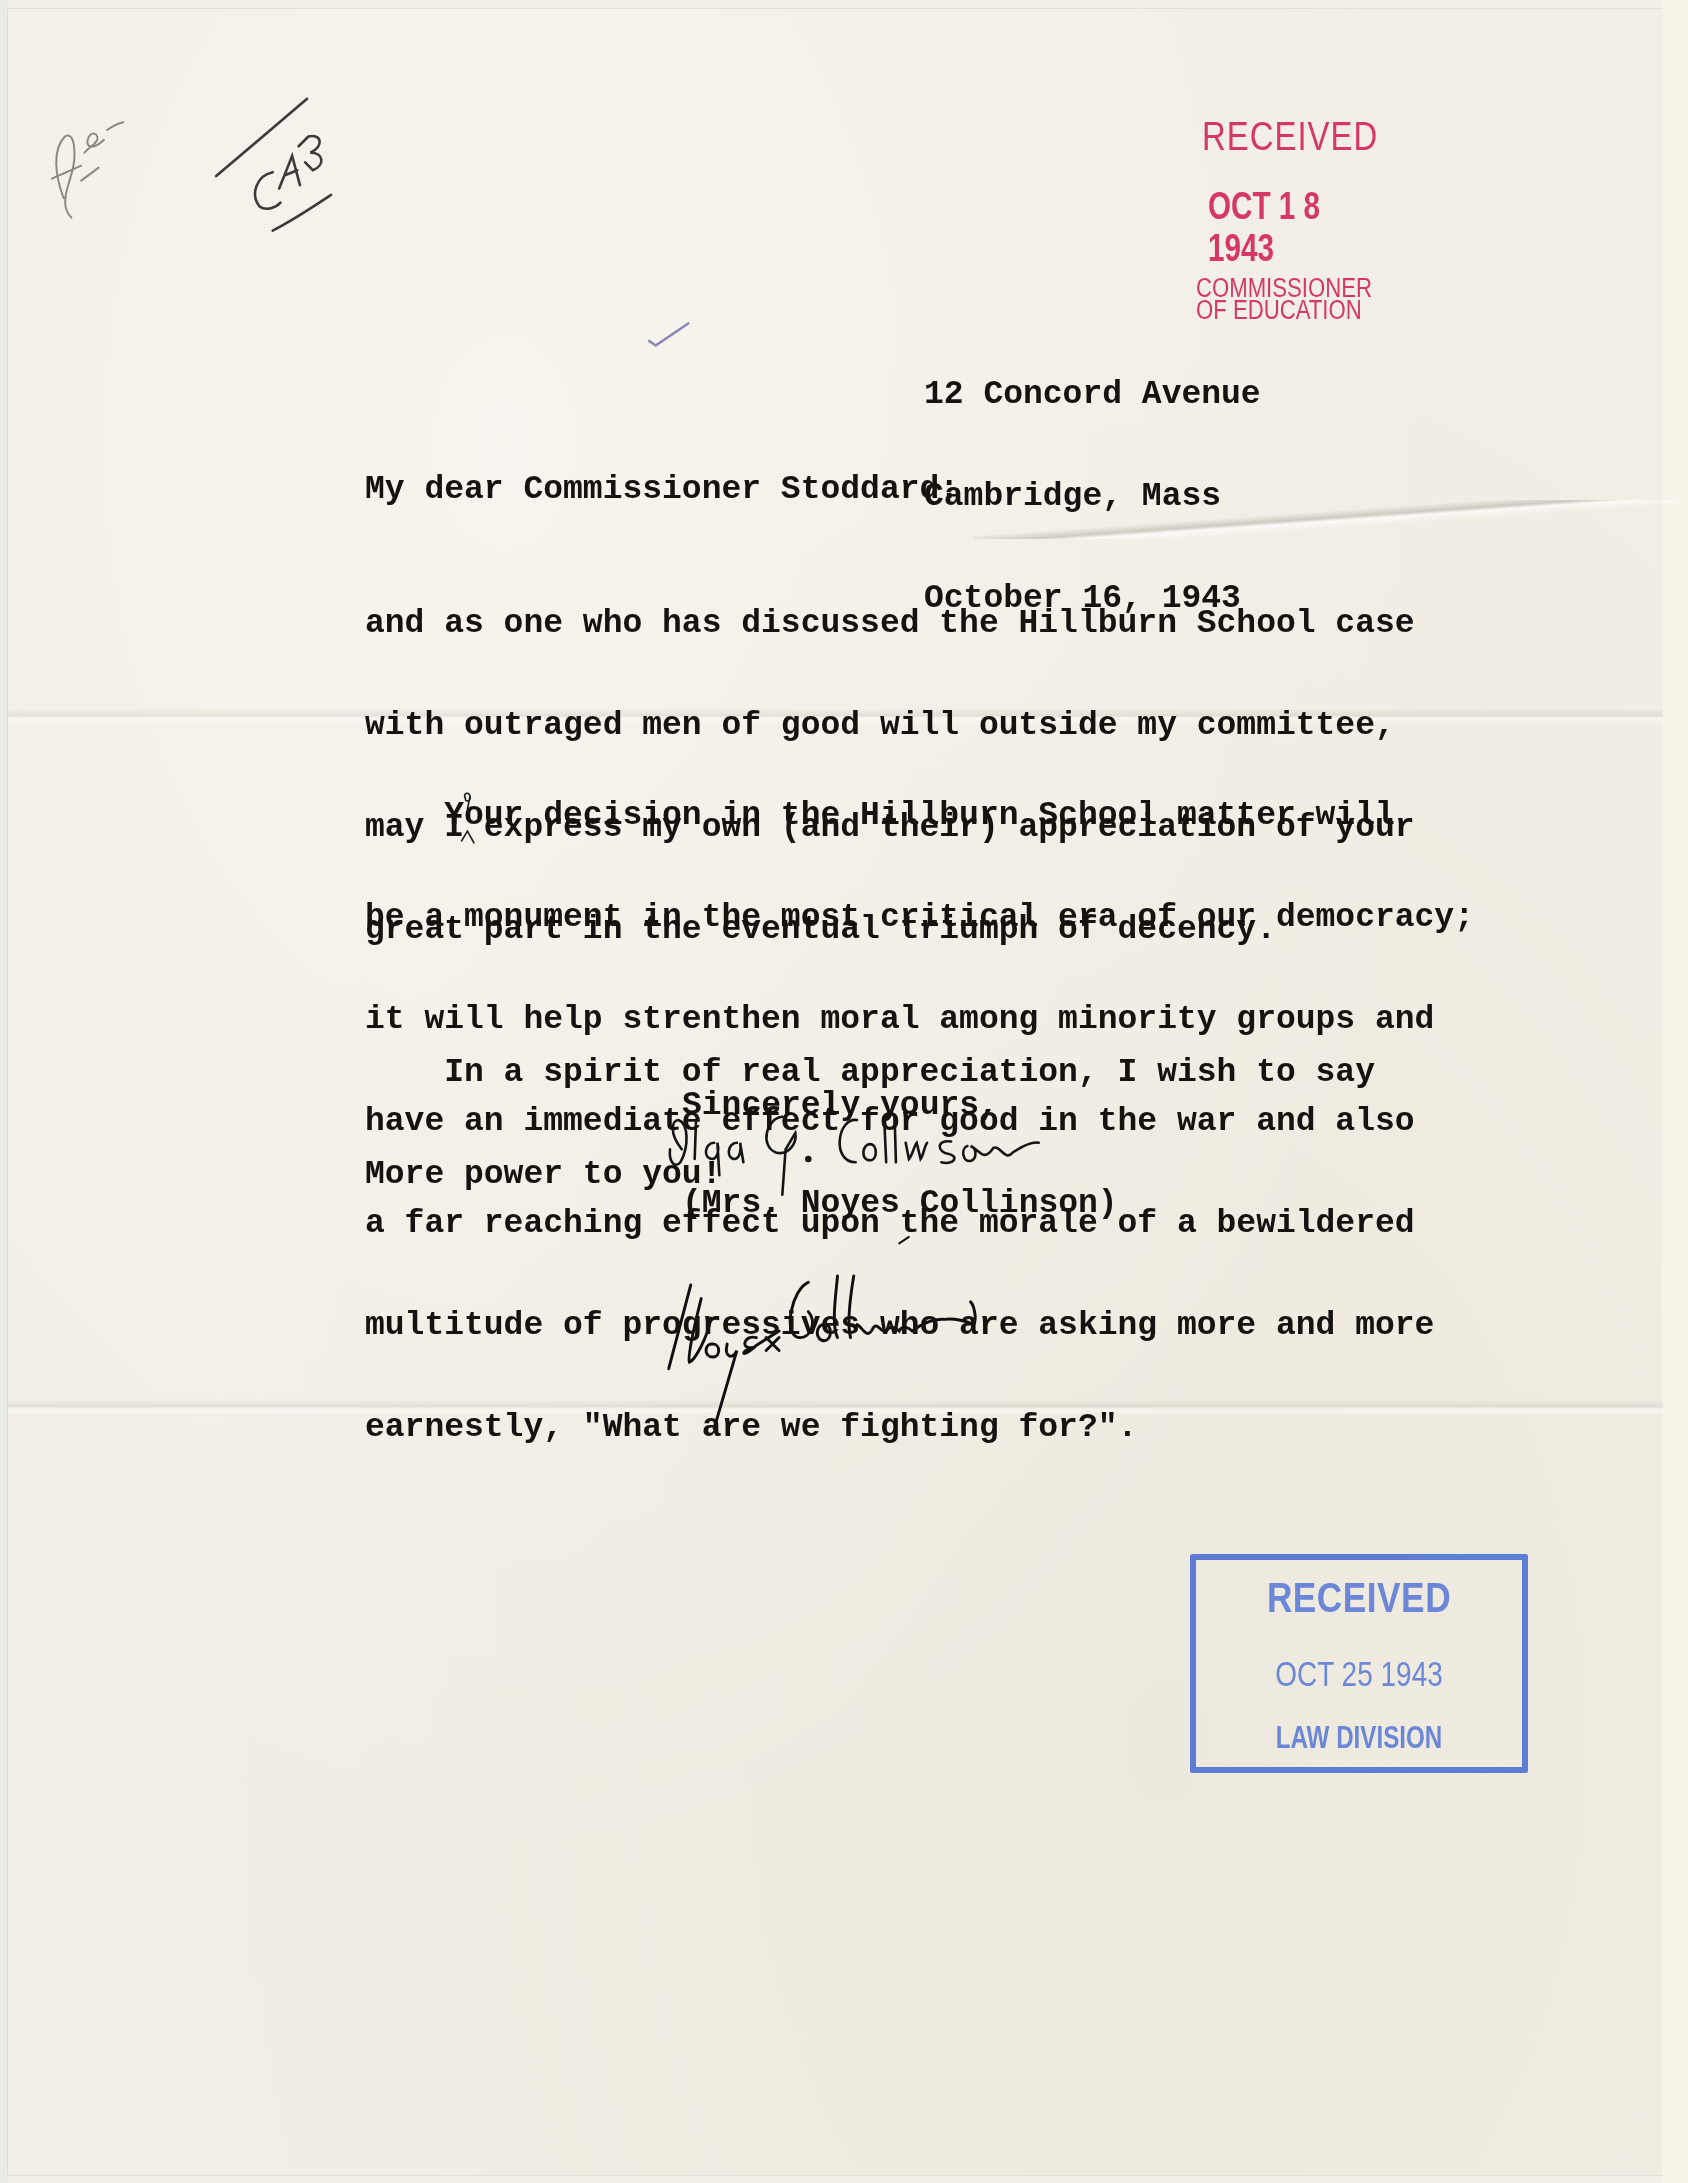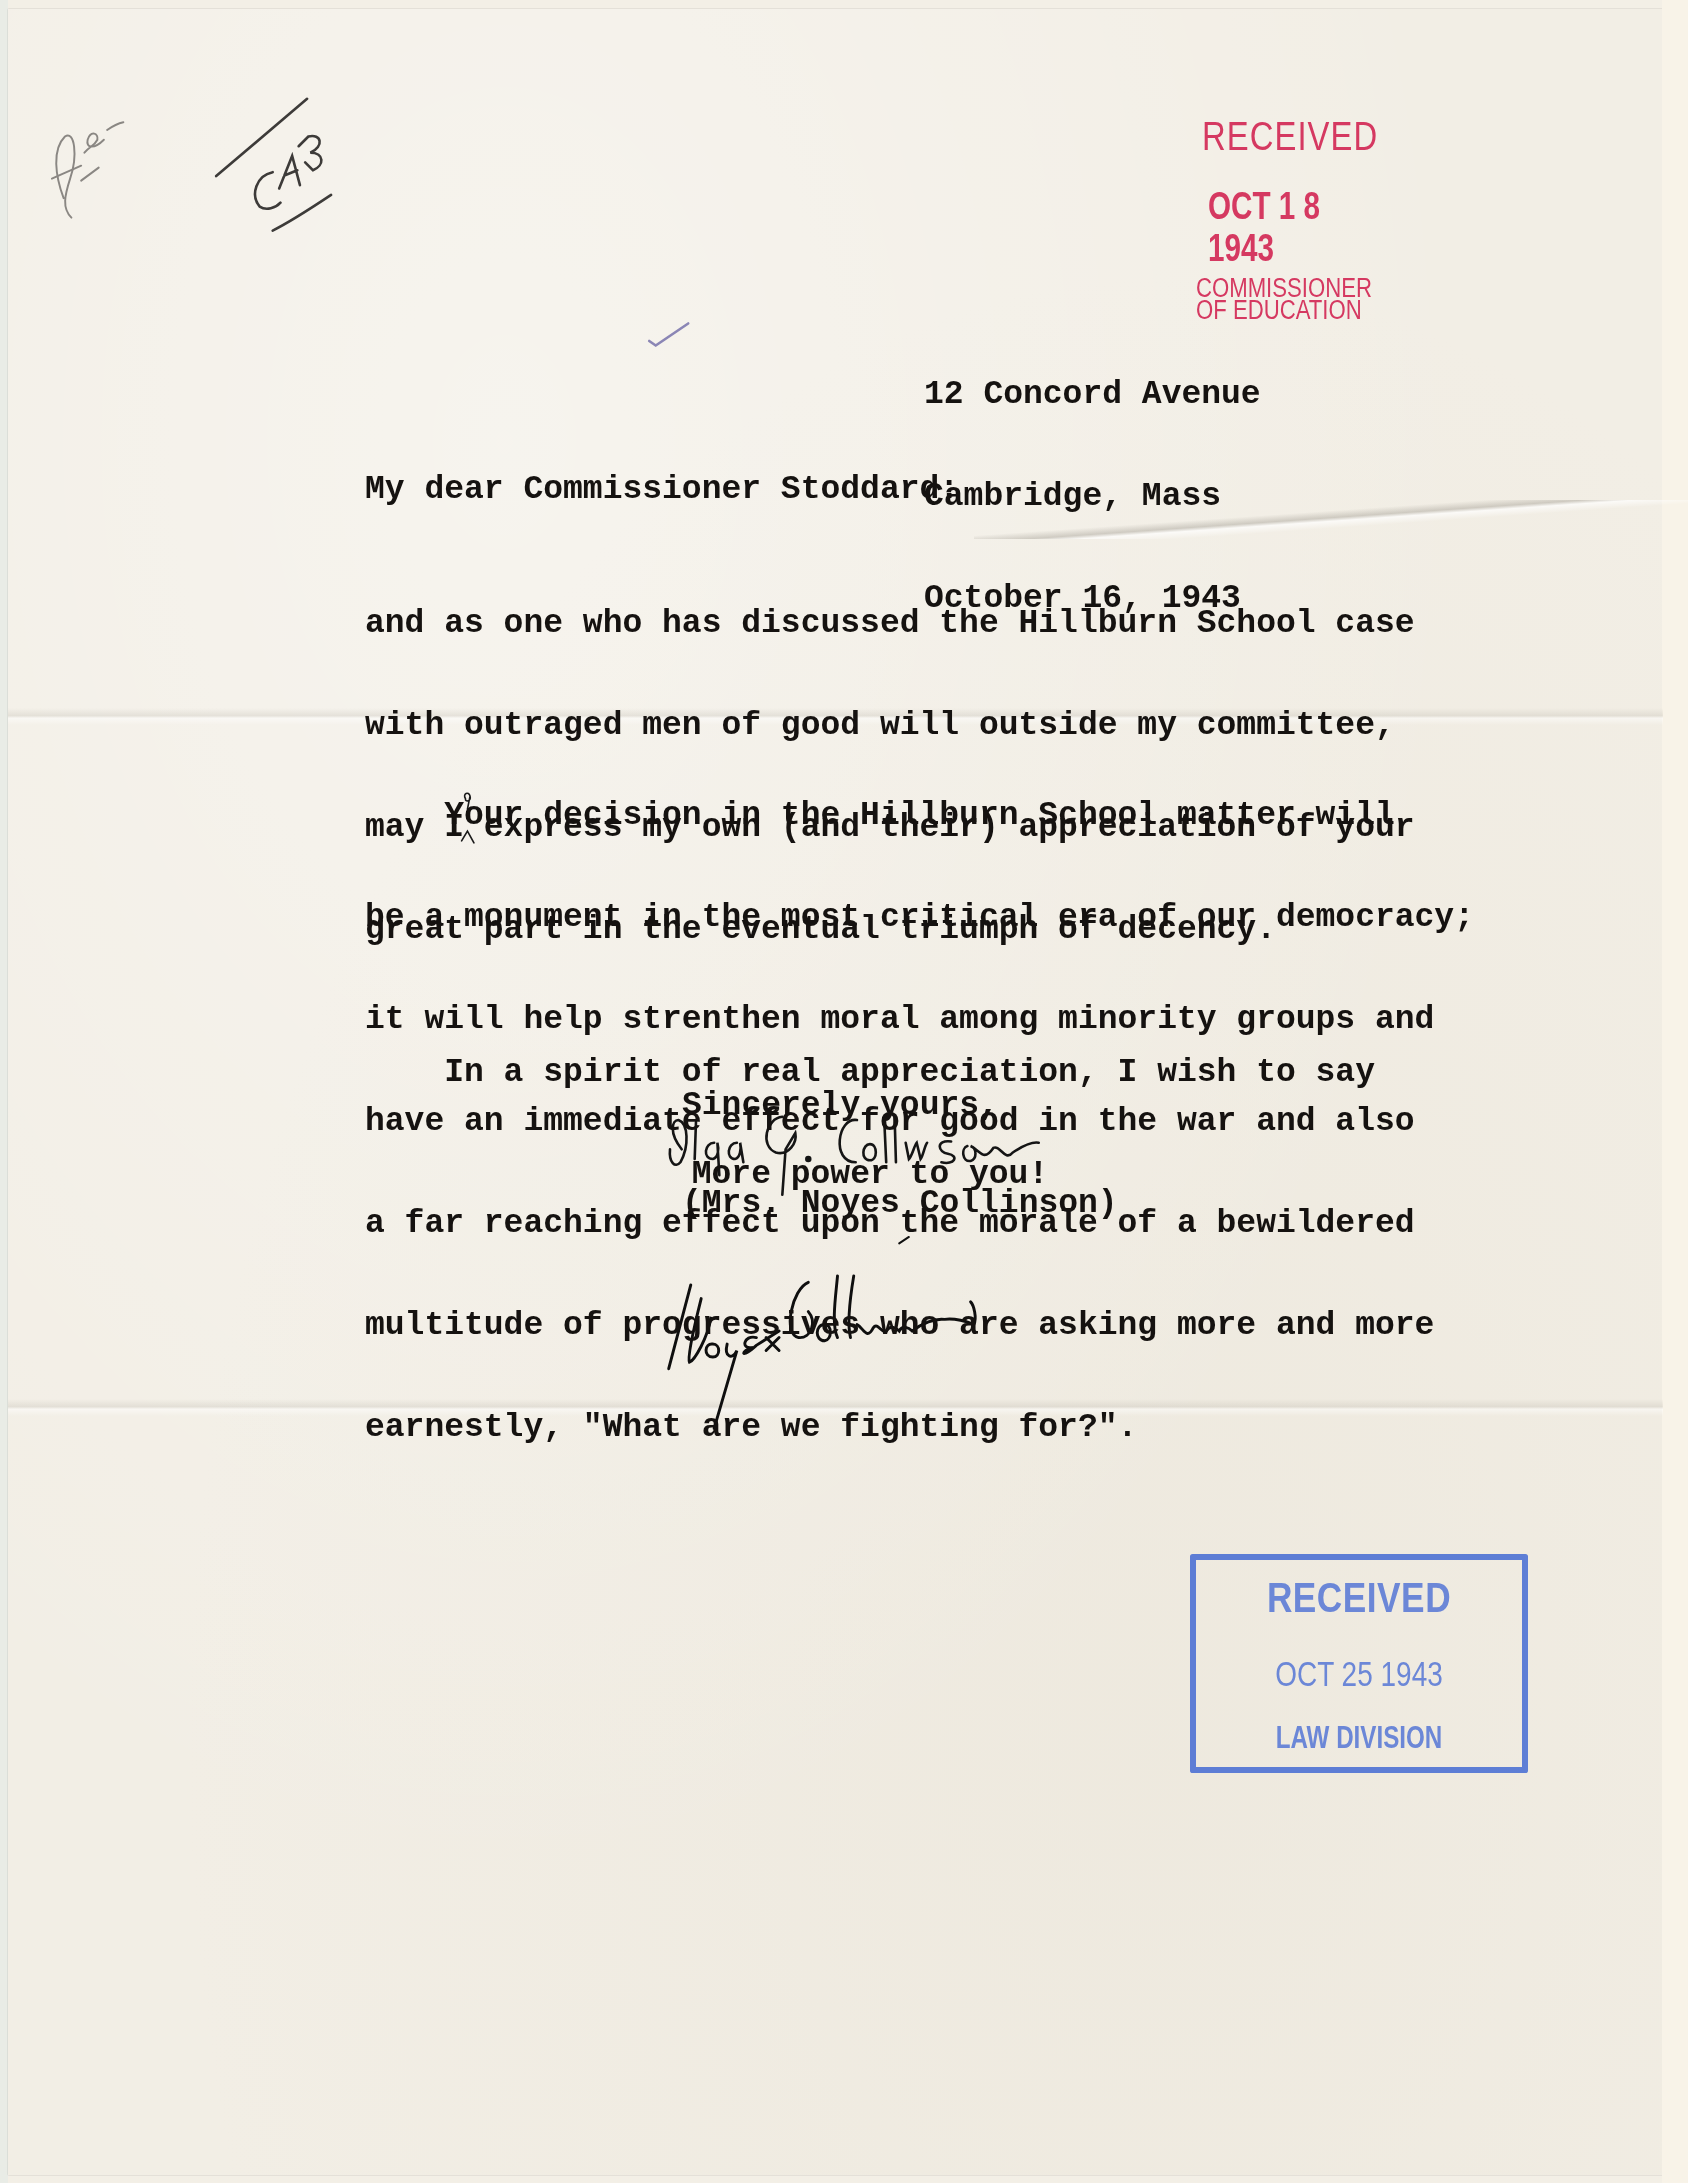--- a/index.html
+++ b/index.html
@@ -151,21 +151,21 @@
 <div class="typed" style="left:365px; top:731px;">
   <span class="ln">    Your decision in the Hillburn School matter will</span>
   <span class="ln">be a monument in the most critical era of our democracy;</span>
   <span class="ln">it will help strenthen moral among minority groups and</span>
   <span class="ln">have an immediate effect for good in the war and also</span>
   <span class="ln">a far reaching effect upon the morale of a bewildered</span>
   <span class="ln">multitude of progressives who are asking more and more</span>
   <span class="ln">earnestly, "What are we fighting for?".</span>
 </div>
 
-<div class="typed" style="left:365px; top:988px;text-align:center;">
+<div class="typed" style="left:365px; top:988px;">
   <span class="ln">    In a spirit of real appreciation, I wish to say</span>
   <span class="ln">More power to you!</span>
 </div>
 
 <div class="typed" style="left:682px; top:1089px;">Sincerely yours,</div>
 
 <div class="typed" style="left:682px; top:1187px;text-align:right;">(Mrs. Noyes Collinson)</div>
 
 <div class="stamp-blue">
   <div class="received">RECEIVED</div>

